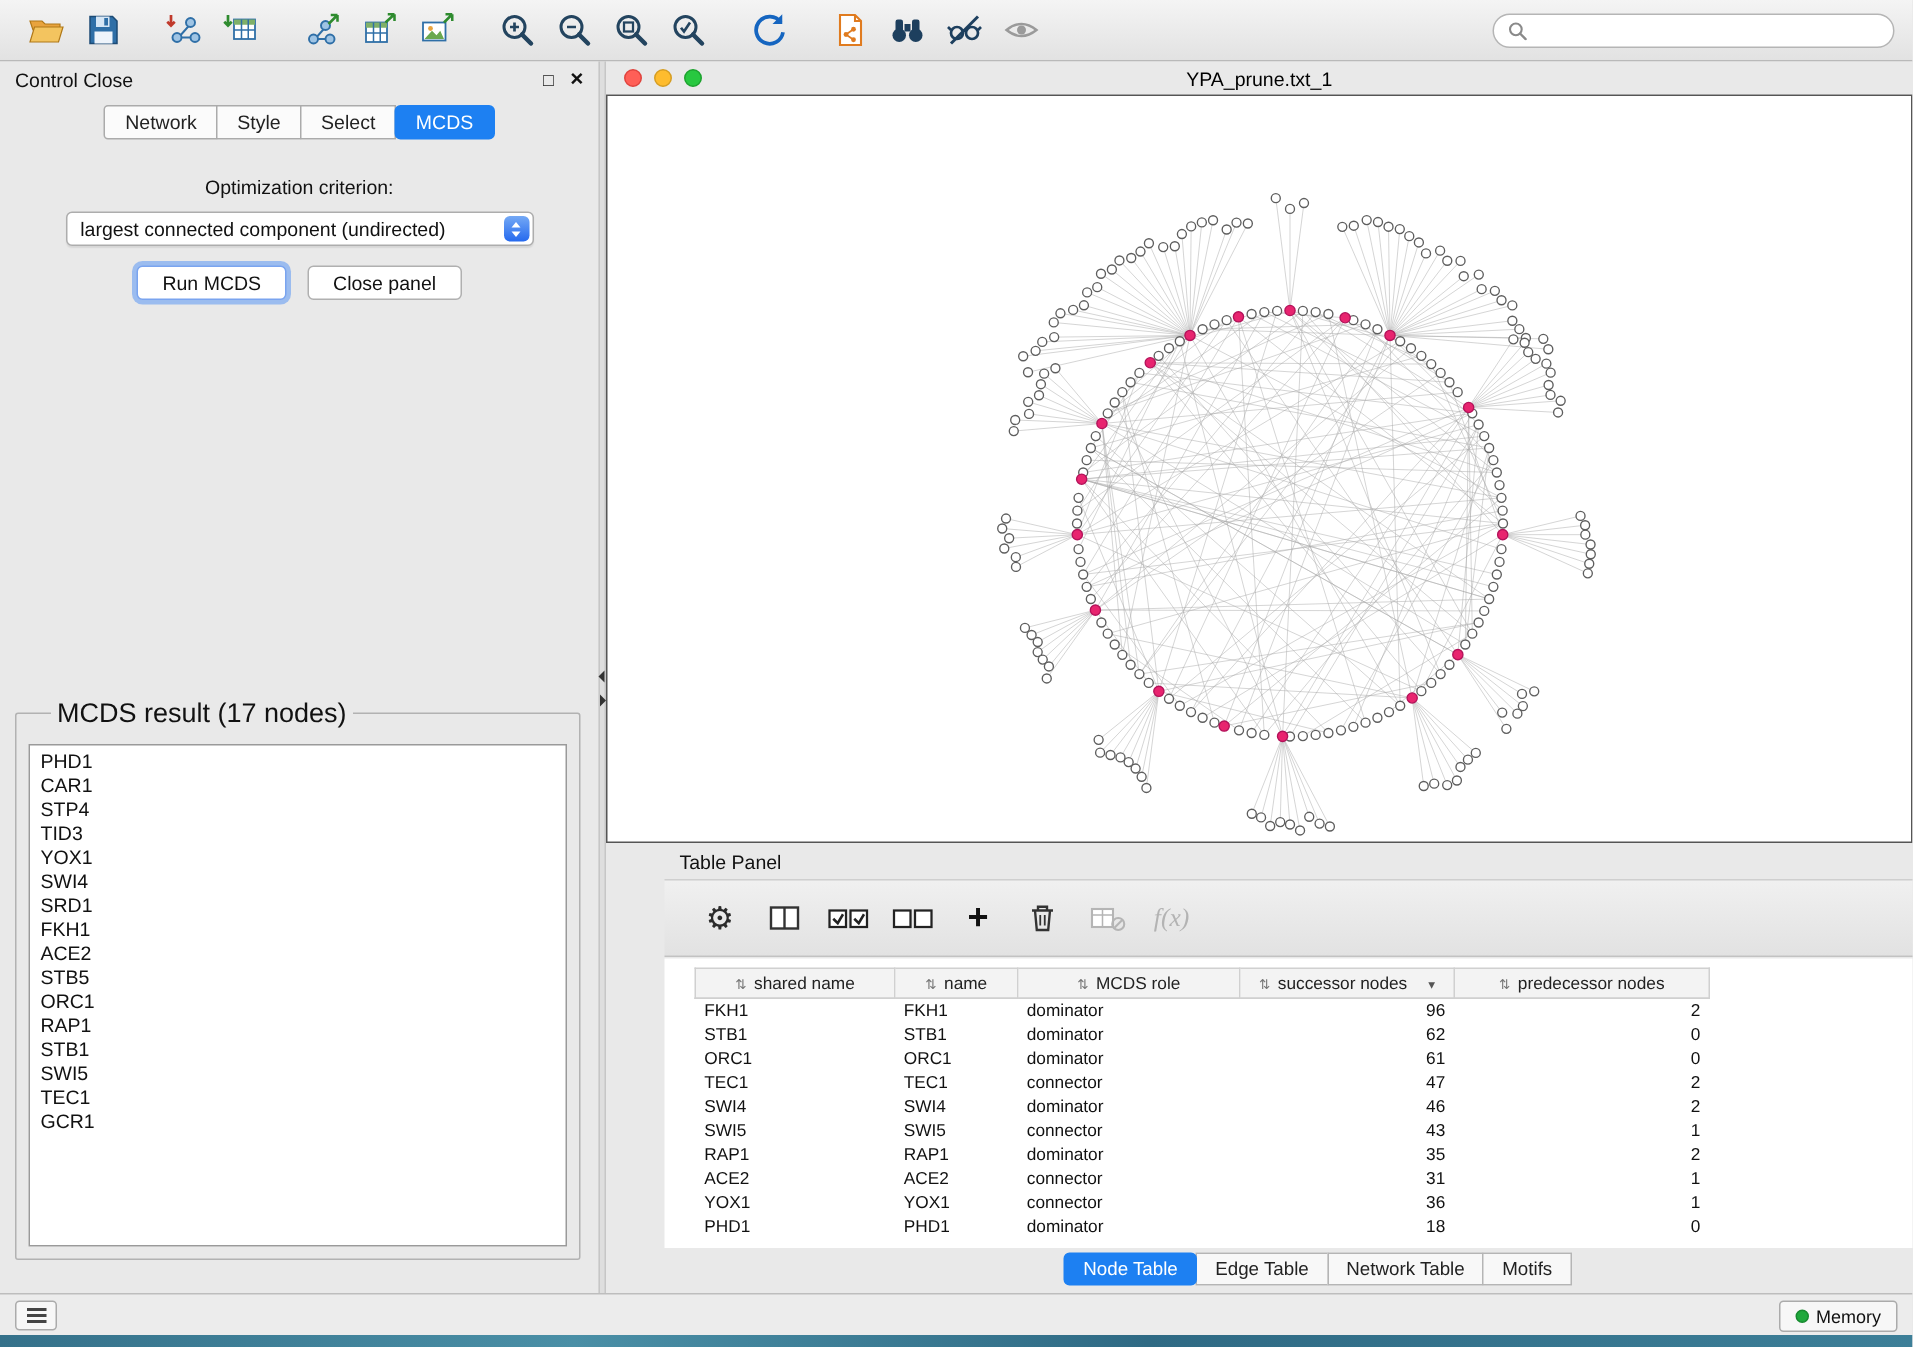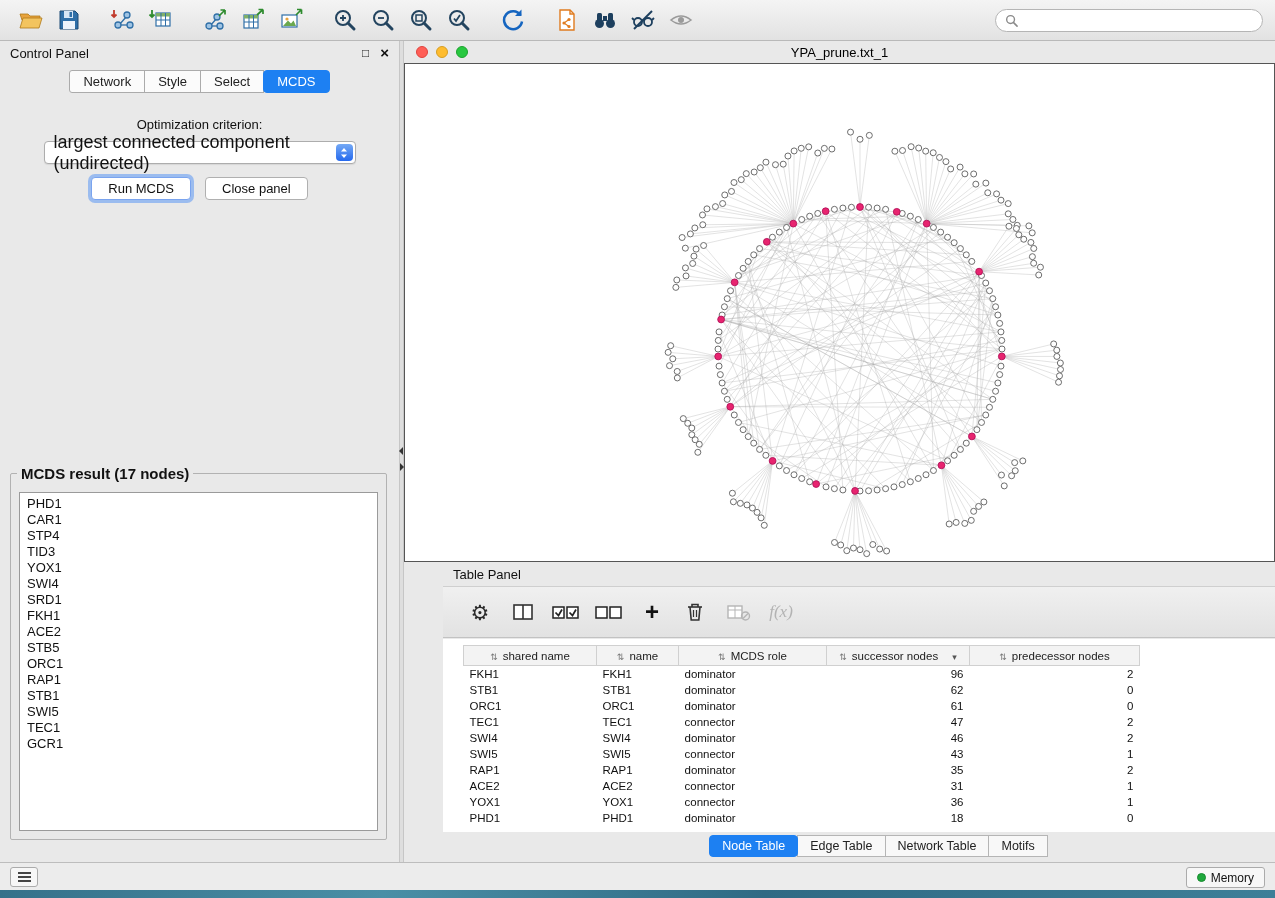--- a/index.html
+++ b/index.html
@@ -26,32 +26,32 @@
   .close-glyph { font-size:15px; font-weight:bold; color:#111; line-height:1; }
 
   #control-tabs { display:flex; justify-content:center; margin-top:5px; align-items:center; }
   .ctab { font-size:13px; padding:3px 13px; background:#fbfbfb; border:1px solid #ababab; margin-left:-1px; color:#222; }
   .ctab:first-child { margin-left:0; border-radius:3px 0 0 3px; }
   .ctab.active { background:#1d80f2; border-color:#1d80f2; color:#fff; border-radius:4px; position:relative; z-index:1; }
 
   .opt-label { margin-top:24px; text-align:center; font-size:13px; color:#111; }
   .dropdown { position:relative; margin:9px auto 0; width:312px; height:23px; background:#fff;
     border:1px solid #adadad; border-radius:4px; display:flex; align-items:center;
-    padding:0 26px 0 9px; font-size:18px; color:#111; box-shadow:0 1px 1px rgba(0,0,0,.08); }
+    padding:0 26px 0 9px; font-size:13px; color:#111; box-shadow:0 1px 1px rgba(0,0,0,.08); }
   .dd-stepper { position:absolute; right:2px; top:2px; width:17px; height:17px; border-radius:4px;
     background:linear-gradient(#74a9f5,#2569ee); display:flex; align-items:center; justify-content:center; }
 
   .btn-row { display:flex; justify-content:center; gap:14px; margin-top:13px; }
   .pbtn { height:23px; padding:0 16px; font-size:13px; background:#fff; border:1px solid #b0b0b0;
     border-radius:4px; color:#111; font-family:inherit; }
   .pbtn.focused { border-color:#7aa4ef; box-shadow:0 0 0 3px rgba(77,144,245,.5); }
 
   #result-group { position:absolute; left:10px; right:12px; top:424px; bottom:22px;
     border:1px solid #b2b2b2; border-radius:2px; }
-  #result-group legend { font-size:15px; padding:0 4px; margin-left:6px; color:#111;font-weight:bold; }
+  #result-group legend { font-size:18px; padding:0 4px; margin-left:23px; color:#111; }
   #result-list { position:absolute; left:8px; right:8px; top:10px; bottom:8px; background:#fff;
     border:1px solid #9a9a9a; padding:3px 7px; font-size:13px; line-height:16px; color:#111; overflow:hidden; }
 
   
   #vdivider { position:absolute; left:399px; top:41px; width:5px; height:821px; background:#dedede;
     border-left:1px solid #c6c6c6; border-right:1px solid #c6c6c6; }
   .da-left { position:absolute; left:-1px; top:406px; width:0; height:0;
     border-top:4px solid transparent; border-bottom:4px solid transparent; border-right:4px solid #333; }
   .da-right { position:absolute; left:0; top:422px; width:0; height:0;
     border-top:4px solid transparent; border-bottom:4px solid transparent; border-left:4px solid #333; }
@@ -260,21 +260,21 @@
       <svg width="13" height="13" viewBox="0 0 14 14">
         <circle cx="6" cy="6" r="4.2" fill="none" stroke="#8a8a8a" stroke-width="1.5"></circle>
         <line x1="9" y1="9" x2="13" y2="13" stroke="#8a8a8a" stroke-width="1.7" stroke-linecap="round"></line>
       </svg>
       <input placeholder="" style="">
     </div>
   </div>
 
   <div id="control-panel">
     <div class="panel-titlebar">
-      <span>Control Panel</span>
+      <span>Control Close</span>
       <span class="panel-winbtns">
         <span class="float-glyph">□</span>
         <span class="close-glyph">×</span>
       </span>
     </div>
     <div id="control-tabs">
         <div class="ctab">Network</div>
         <div class="ctab">Style</div>
         <div class="ctab">Select</div>
         <div class="ctab active">MCDS</div>

